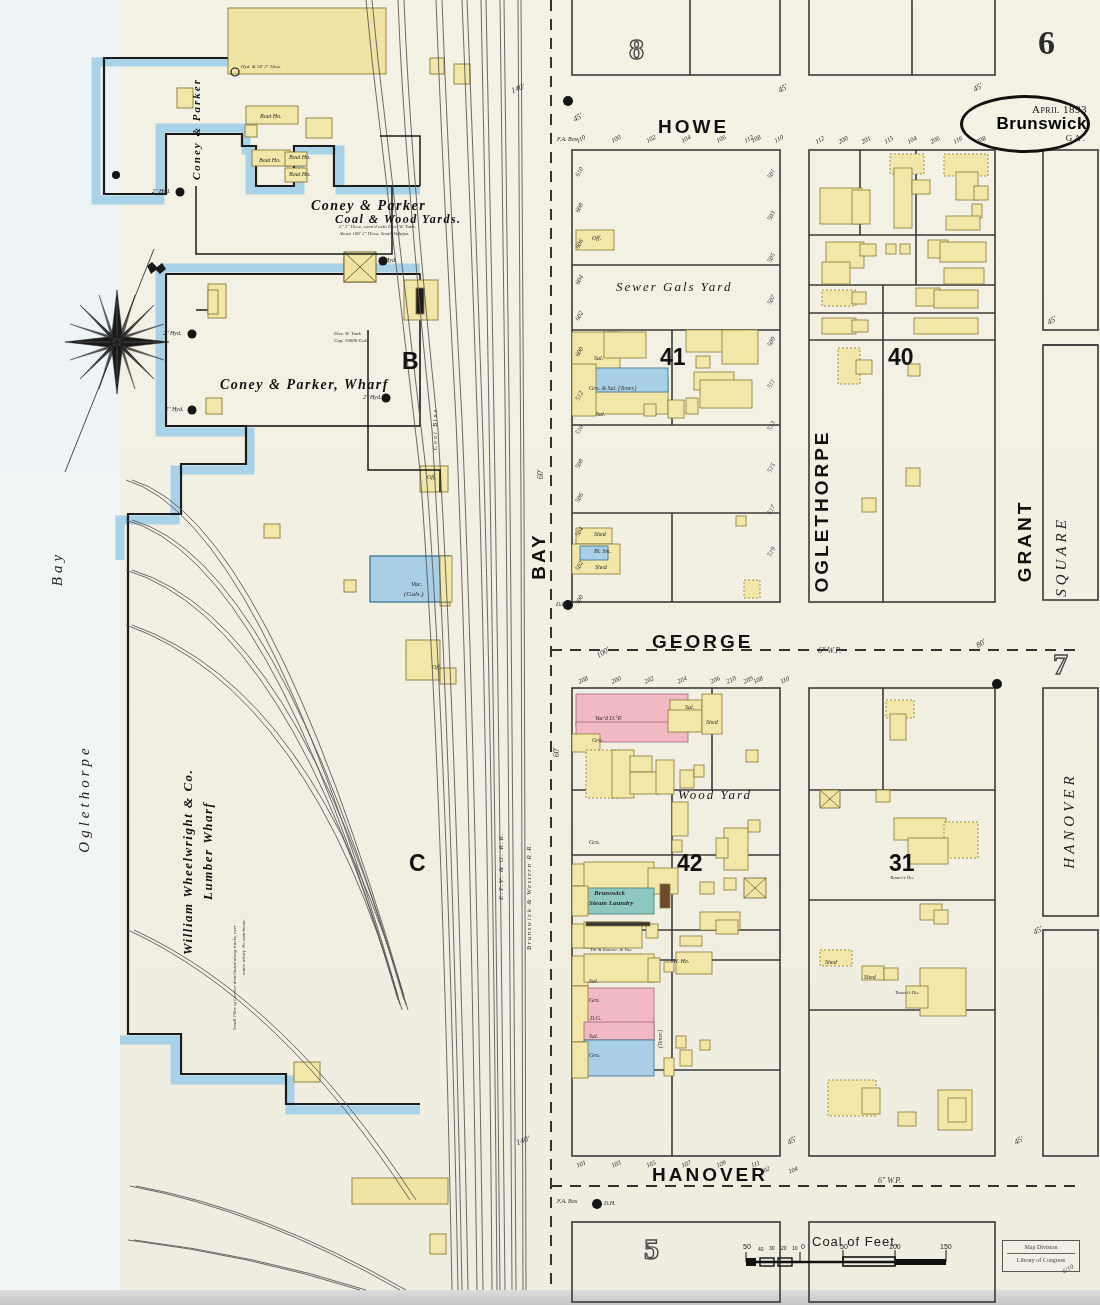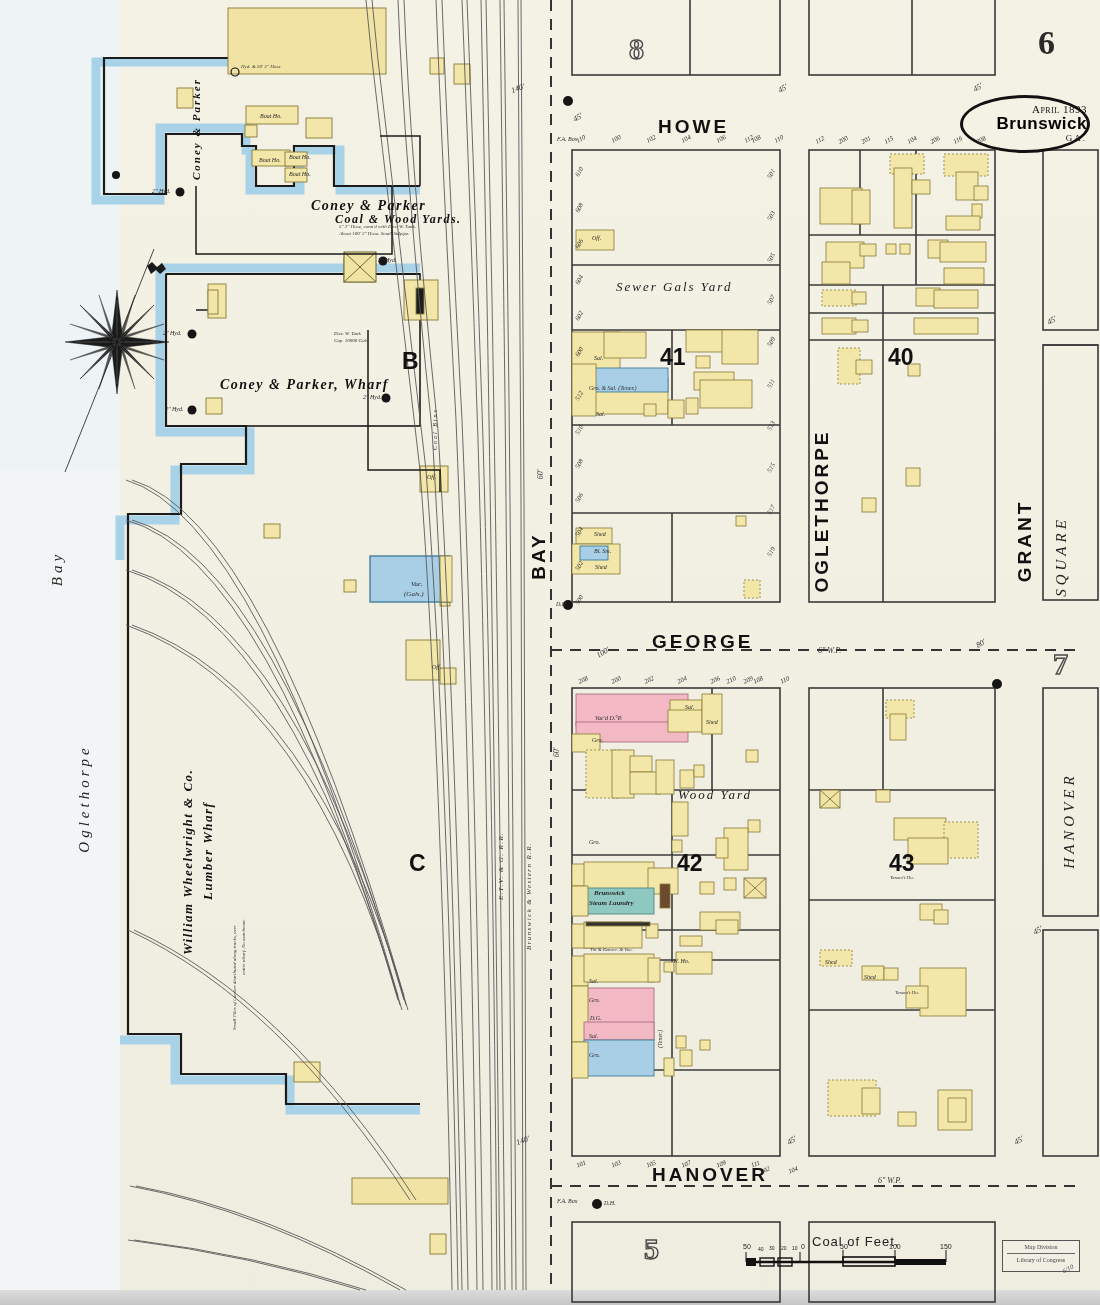--- a/index.html
+++ b/index.html
@@ -464,21 +464,21 @@
   <div class="lbl street-name rot90c" style="left:984px;top:530px;">GRANT</div>
   <div class="lbl water-name rot90c" style="left:1021px;top:548px;">SQUARE</div>
   <div class="lbl water-name rot90c" style="left:1021px;top:812px;">HANOVER</div>
 
   <div class="lbl water-name rot90c" style="left:40px;top:560px;">Bay</div>
   <div class="lbl water-name rot90c" style="left:30px;top:790px;">Oglethorpe</div>
 
   <div class="lbl blocknum" style="left:660px;top:344px;">41</div>
   <div class="lbl blocknum" style="left:888px;top:344px;">40</div>
   <div class="lbl blocknum" style="left:677px;top:850px;">42</div>
-  <div class="lbl blocknum" style="left:889px;top:850px;">43</div>
+  <div class="lbl blocknum" style="left:889px;top:850px;">31</div>
   <div class="lbl blocknum" style="left:402px;top:348px;">B</div>
   <div class="lbl blocknum" style="left:409px;top:850px;">C</div>
 
   <div class="lbl yardlbl" style="left:616px;top:279px;">Sewer Gals Yard</div>
   <div class="lbl yardlbl" style="left:678px;top:774px;margin-top:13px;">Wood Yard</div>
 
   <div class="lbl firmlbl" style="left:311px;top:198px;">Coney &amp; Parker</div>
   <div class="lbl firmlbl" style="left:335px;top:212px;font-size:12px;">Coal &amp; Wood Yards.</div>
   <div class="lbl firmlbl" style="left:220px;top:377px;">Coney &amp; Parker, Wharf</div>
   <div class="lbl firmlbl rot90" style="left:180px;top:955px;font-size:13px;">William Wheelwright &amp; Co.</div>

